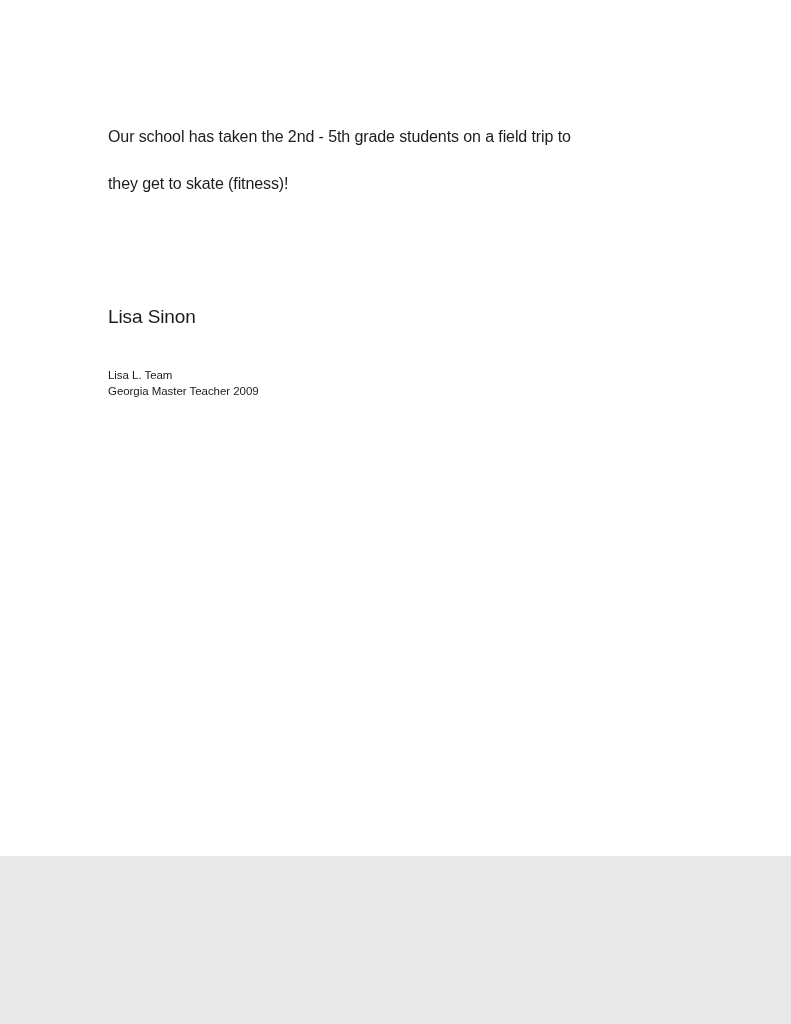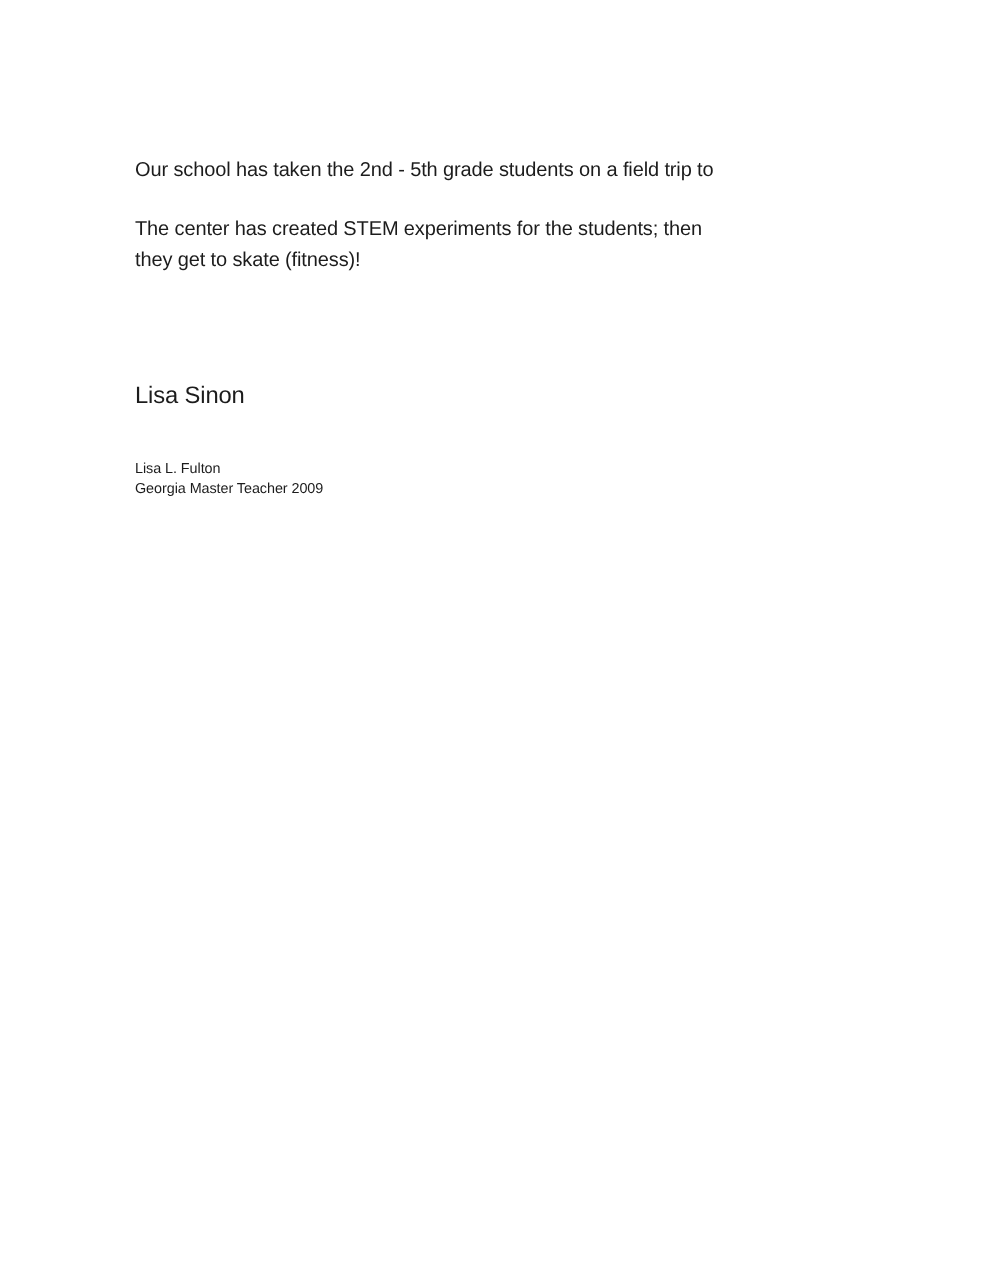--- a/index.html
+++ b/index.html
@@ -3,21 +3,21 @@
 <meta charset="utf-8">
 <style>
   html, body {
     margin: 0;
     padding: 0;
     background: #e8e8e8;
   }
   .page {
     position: relative;
     width: 791px;
-    height: 1024px;
+    height: 856px;
     background: #ffffff;
     overflow: hidden;
     font-family: "Liberation Sans", sans-serif;
     color: #1c1c1c;
   }
   .letter-body {
     position: absolute;
     left: 108px;
     top: 124px;
     width: 600px;
@@ -58,26 +58,25 @@
 
 <div class="page">
 
   <div class="letter-body">
 
     <p class="para">
       <span class="line">Our school has taken the 2nd - 5th grade students on a field trip to</span>
     </p>
 
     <p class="para">
-      <span class="line">The center has created STEM experiments for the students; then</span>
       <span class="line">they get to skate (fitness)!</span>
     </p>
 
   </div>
 
   <div class="signature-name">Lisa Sinon</div>
 
   <div class="signature-block">
-    <span class="sig-line">Lisa L. Fulton</span>
+    <span class="sig-line">Lisa L. Team</span>
     <span class="sig-line">Georgia Master Teacher 2009</span>
   </div>
 
 </div>
 
 </body></html>

